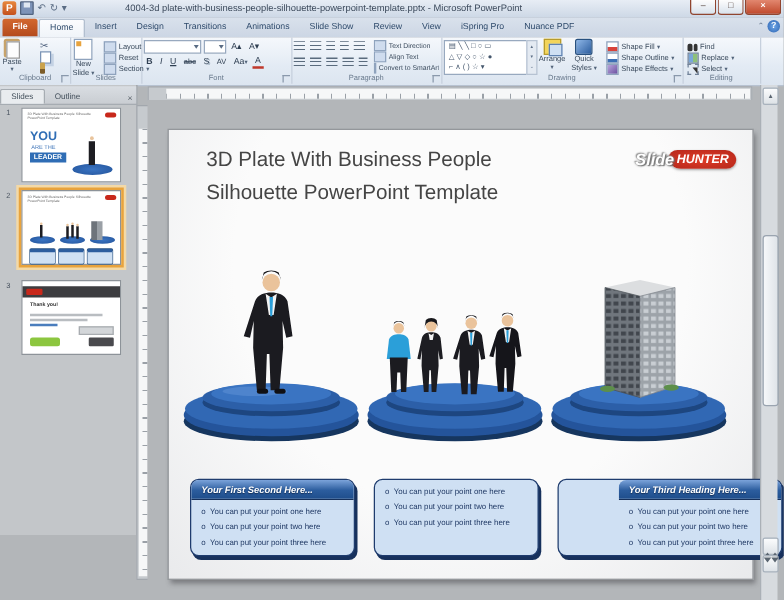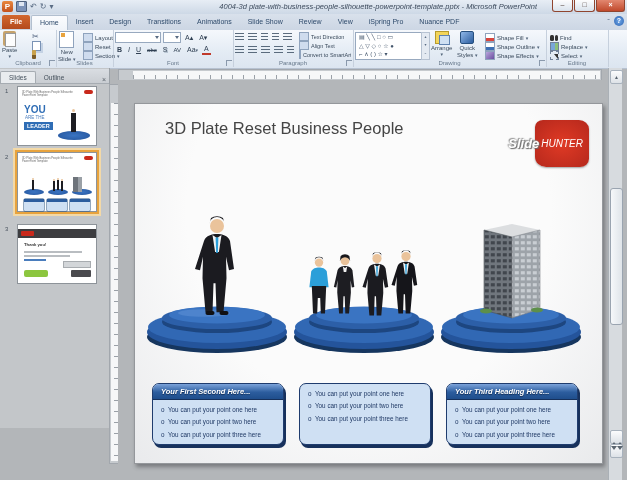--- a/index.html
+++ b/index.html
@@ -9,22 +9,22 @@
 
   
   #titlebar{position:absolute;left:0;top:0;width:627px;height:14px;
     background:linear-gradient(#e7edf5,#cdd8e6);border-bottom:1px solid #aeb9c9;}
   #qat{position:absolute;left:2px;top:1px;display:flex;align-items:center;gap:3px;}
   .qat-ic{font-size:8px;color:#5a6c84;line-height:10px;}
   #app-icon{width:11px;height:11px;background:linear-gradient(#e8883f,#c4511d);
     border-radius:2px;color:#fff;font-size:8px;font-weight:bold;text-align:center;line-height:11px;}
   #save-icon{width:9px;height:9px;background:#7d93b8;border:1px solid #51637f;border-radius:1px;position:relative;}
   #save-icon:before{content:"";position:absolute;left:2px;top:0;width:5px;height:4px;background:#dfe7f2;}
-  #win-title{position:absolute;left:100px;right:90px;top:0;height:14px;text-align:right;
-    font-size:7.5px;color:#3c4a5c;line-height:14px;white-space:nowrap;overflow:hidden;font-style:italic;}
+  #win-title{position:absolute;left:100px;right:90px;top:0;height:14px;text-align:left;
+    font-size:7.5px;color:#3c4a5c;line-height:14px;white-space:nowrap;overflow:hidden;}
   #win-controls{position:absolute;right:2px;top:0;display:flex;}
   .winbtn{width:19px;height:11px;border:1px solid #90452f;border-top:none;
     background:linear-gradient(#fdfdfd,#d9e2ec);font-size:7px;color:#4c3a33;
     text-align:center;line-height:10px;border-radius:0 0 3px 3px;margin-left:1px;}
   .winbtn.close{width:27px;background:linear-gradient(#e2876f,#c0492c);color:#fff;font-weight:bold;}
 
   
   #tabrow{position:absolute;left:0;top:14px;width:627px;height:16px;
     background:linear-gradient(#d9e1ec,#ccd6e4);}
   .rtab{float:left;height:15px;line-height:15px;padding:0 8px;font-size:7px;color:#2e4a6b;}
@@ -159,29 +159,29 @@
 
   
   #canvas{position:absolute;left:118px;top:80px;width:490px;height:400px;background:#b3b6b9;}
   #slide{position:absolute;left:16px;top:23px;width:467px;height:359px;
     background:radial-gradient(ellipse at 50% 30%,#fbfbfb 55%,#e9eaec 100%);
     border:1px solid #94979b;box-shadow:2px 3px 4px rgba(50,50,55,.45);}
   #slide-title{position:absolute;left:30px;top:12px;font-size:16.5px;color:#454545;line-height:1.55;}
   #logo{position:absolute;top:16px;right:13px;display:flex;align-items:center;}
   #logo .slide-word{font-style:italic;font-weight:bold;font-size:13px;color:#fff;
     text-shadow:0 0 2px #888,1px 1px 1px #666,-1px -1px 1px #999;margin-right:-4px;z-index:2;}
-  #logo .hunter-word{font-style:italic;font-weight:normal;font-size:10px;color:#fff;
-    background:radial-gradient(#e03a25,#b5281c);padding:18px 6px;border-radius:8px 10px 9px 11px/7px 9px 8px 10px;
+  #logo .hunter-word{font-style:italic;font-weight:bold;font-size:10px;color:#fff;
+    background:radial-gradient(#e03a25,#b5281c);padding:2px 6px;border-radius:8px 10px 9px 11px/7px 9px 8px 10px;
     box-shadow:0 1px 2px rgba(0,0,0,.35);}
   .pedestal{position:absolute;top:106px;width:150px;height:150px;}
   #ped1{left:7px;}  #ped2{left:154px;}  #ped3{left:301px;}
 
   .hbox{position:absolute;top:279px;width:130px;height:60px;background:#cfe0f3;
     border:1px solid #1f3c6e;border-radius:7px;box-shadow:2px 3px 0 #17315c;}
-  #hbox1{left:17px;} #hbox2{left:164px;} #hbox3{left:311px;}
+  #hbox1{left:17px;} #hbox2{left:164px;} #hbox3{left:311px;padding-left:48px;}
   .hbox-head{height:15px;border-radius:6px 6px 0 0;border-bottom:1px solid #16305a;
     background:linear-gradient(#7ba3da,#2c5d9e 55%,#1f4e8c);color:#fff;
     font-size:7.5px;font-weight:bold;font-style:italic;line-height:15px;padding-left:8px;
     text-shadow:0 1px 1px #122b50;}
   .hbox-body{padding:4px 4px 0 8px;}
   .brow{font-size:6.3px;color:#1f3864;line-height:1.95;white-space:nowrap;}
   .bm{display:inline-block;width:7px;}
 
   
   #vscroll{position:absolute;left:608px;top:68px;width:13px;height:412px;background:#d7dbdf;
@@ -451,21 +451,22 @@
       <span class="band abs"></span>
     </div>
   <div id="ruler-v">
       <span class="band abs"></span>
     </div>
 
   <div id="canvas">
     <div id="slide">
 
       <div id="slide-title">
-        <div>3D Plate Reset Business People</div>
+        <div>3D Plate With Business People</div>
+        <div>Silhouette PowerPoint Template</div>
       </div>
 
       <div id="logo">
         <span class="slide-word">Slide</span>
         <span class="hunter-word">HUNTER</span>
       </div>
 
       <svg id="ped1" class="pedestal" viewBox="0 0 150 150">
         <ellipse cx="75" cy="127" rx="70" ry="16" fill="#16365f"></ellipse>
         <ellipse cx="75" cy="122" rx="70" ry="17" fill="#24549b"></ellipse>

